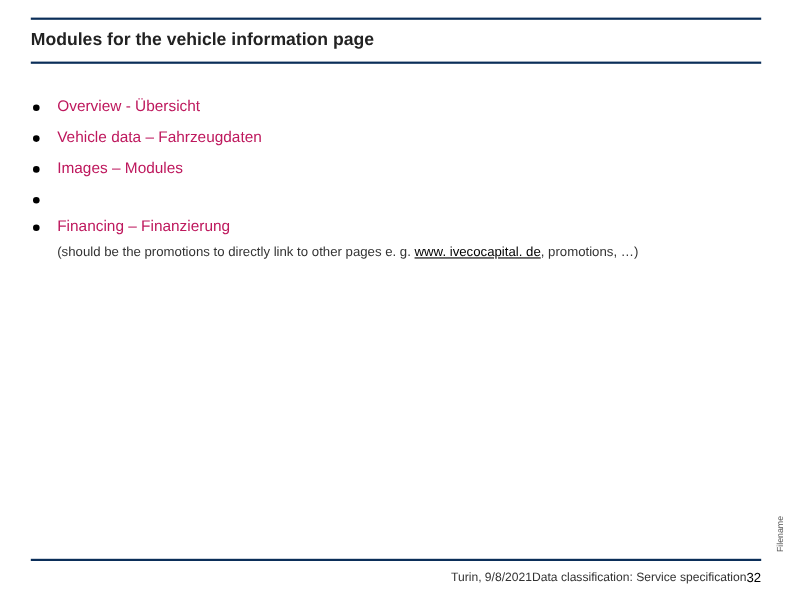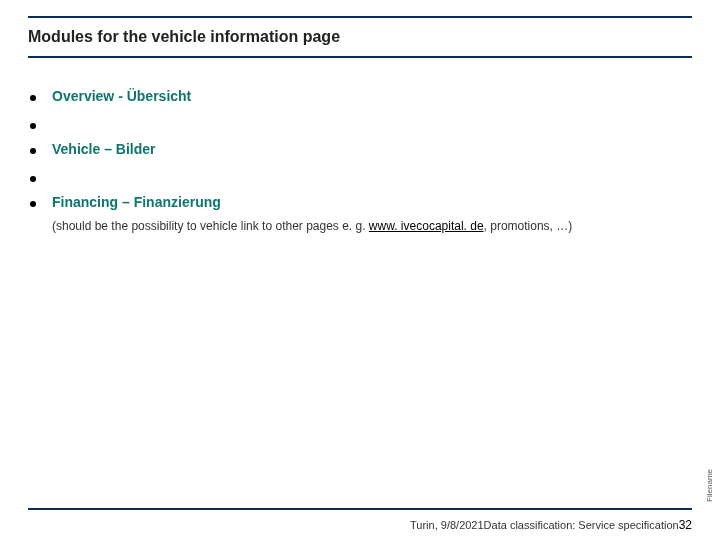--- a/index.html
+++ b/index.html
@@ -6,21 +6,21 @@
   html, body { width: 720px; height: 540px; font-family: Verdana, Geneva, sans-serif; background: #fff; color: #000; }
   .slide { position: relative; width: 720px; height: 540px; }
   .rule-top { position: absolute; left: 28px; right: 28px; top: 16px; height: 2px; background: #0b2e59; }
   .title { position: absolute; left: 28px; top: 28px; font-size: 16px; font-weight: bold; color: #222; }
   .rule-under-title { position: absolute; left: 28px; right: 28px; top: 56px; height: 2px; background: #0b2e59; }
   .logo { position: absolute; right: 28px; top: 52px; width: 110px; height: 26px; }
   .logo svg { width: 100%; height: 100%; }
   .content { position: absolute; left: 30px; right: 40px; top: 88px; }
   .bullet-row { display: flex; align-items: flex-start; margin-bottom: 12px; }
   .bullet-dot { width: 6px; height: 6px; background: #000; border-radius: 50%; margin-top: 7px; margin-right: 16px; flex-shrink: 0; }
-  .bullet-text { font-size: 14px; font-weight: bold; color: #0f766e; }
+  .bullet-text { font-size: 14px; font-weight: normal; color: #be185d; }
   .sub-note { margin-left: 22px; font-size: 12px; color: #333; line-height: 1.4; margin-top: -4px; }
   .sub-note a { color: #000000; text-decoration: underline; }
   .side-label { position: absolute; right: 6px; bottom: 38px; font-size: 8px; color: #555; writing-mode: vertical-rl; transform: rotate(180deg); }
   .footer-rule { position: absolute; left: 28px; right: 28px; bottom: 30px; height: 2px; background: #0b2e59; }
   .footer { position: absolute; left: 28px; right: 28px; bottom: 8px; display: flex; justify-content: flex-end; align-items: center; font-size: 11px; color: #333; }
   .page-num { font-size: 12px; color: #000; }
 </style>
 </head>
 <body>
 
@@ -30,34 +30,35 @@
   <div class="rule-under-title"></div>
 
 
   <div class="content">
     <div class="bullet-row">
       <div class="bullet-dot"></div>
       <div class="bullet-text">Overview - Übersicht</div>
     </div>
     <div class="bullet-row">
       <div class="bullet-dot"></div>
+      <div class="bullet-text">Vehicle data – Fahrzeugdaten</div>
     </div>
     <div class="bullet-row">
       <div class="bullet-dot"></div>
-      <div class="bullet-text">Vehicle – Bilder</div>
+      <div class="bullet-text">Images – Modules</div>
     </div>
     <div class="bullet-row">
       <div class="bullet-dot"></div>
     </div>
     <div class="bullet-row">
       <div class="bullet-dot"></div>
       <div class="bullet-text">Financing – Finanzierung</div>
     </div>
     <div class="sub-note">
-      <span>(should be the possibility to vehicle link to other pages e. g. </span><a href="#">www. ivecocapital. de</a><span>, promotions, …)</span>
+      <span>(should be the promotions to directly link to other pages e. g. </span><a href="#">www. ivecocapital. de</a><span>, promotions, …)</span>
     </div>
   </div>
 
   <div class="side-label">Filename</div>
 
   <div class="footer-rule"></div>
   <div class="footer">
     <span>Turin, 9/8/2021</span>
     <span>Data classification: Service specification</span>
     <span class="page-num">32</span>

